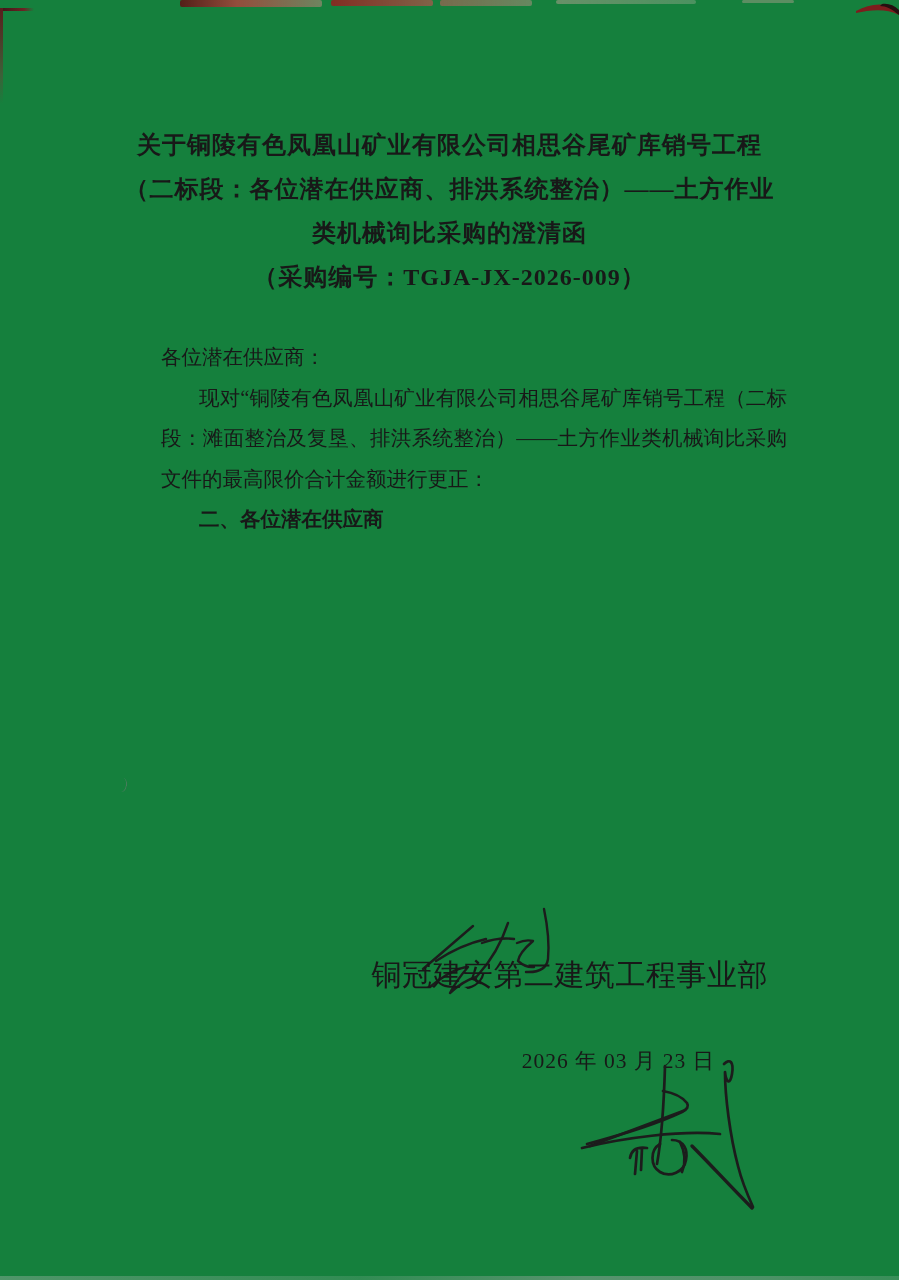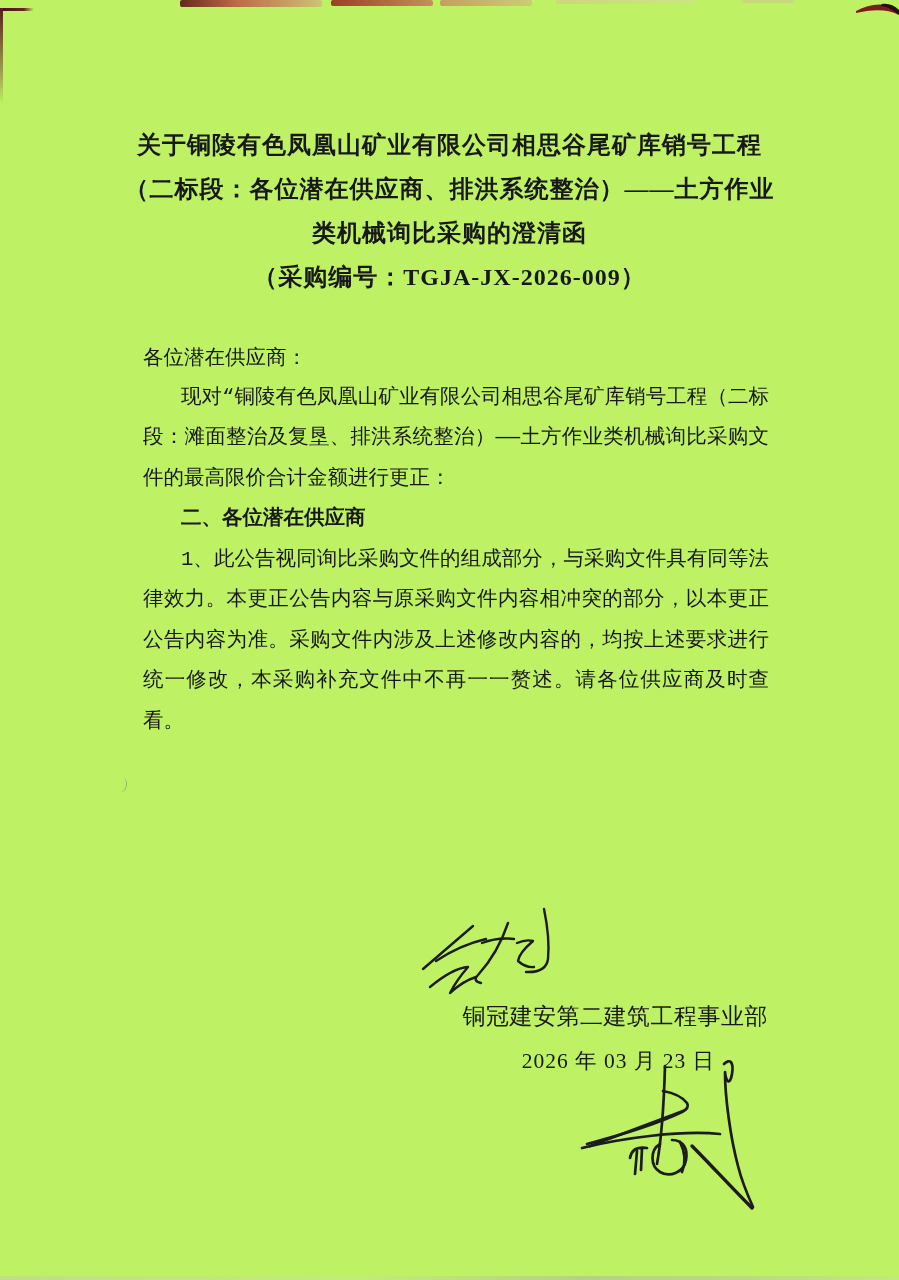--- a/index.html
+++ b/index.html
@@ -2,21 +2,21 @@
 <html><head>
 <meta charset="utf-8">
 <style>
   * { margin: 0; padding: 0; box-sizing: border-box; }
   html, body { background: #e8e8e8; }
   .page {
     position: relative;
     width: 899px;
     height: 1280px;
     margin: 0 auto;
-    background: #bef264;
+    background: #15803d;
     overflow: hidden;
     font-family: "Liberation Serif", "DejaVu Serif", serif;
     color: #181818;
   }
 
   
   .smudge { position: absolute; border-radius: 2px; filter: blur(0.6px); }
   .smudge-a { left: 180px; top: 0; width: 142px; height: 7px;
     background: linear-gradient(90deg, rgba(90,20,20,.9), rgba(190,60,60,.75) 40%, rgba(220,140,140,.45)); }
   .smudge-b { left: 331px; top: 0; width: 102px; height: 6px;
@@ -40,31 +40,31 @@
   .bottom-edge { position: absolute; left: 0; bottom: 0; width: 899px; height: 4px;
     background: linear-gradient(90deg, rgba(190,190,190,.35), rgba(210,210,210,.15) 40%, rgba(170,170,170,.45) 65%, rgba(180,180,180,.35) 85%, rgba(200,200,200,.2)); }
 
   
   .title-block {
     position: absolute; left: 0; top: 123px; width: 899px;
     text-align: center; font-weight: bold; font-size: 24px; line-height: 44px;
     letter-spacing: 1px;
   }
   .body-block {
-    position: absolute; left: 143px; top: 337px; width: 626px;
+    position: absolute; left: 161px; top: 337px; width: 626px;
     font-size: 20.5px; line-height: 40.5px;
     text-align: justify;
   }
   .salutation { text-indent: 0; }
-  .para { text-indent: 38px; font-family: Liberation Mono, monospace; }
+  .para { text-indent: 38px; }
   .para.bold { font-weight: bold; }
 
   .signer {
-    position: absolute; top: 1001px; right: 131px;
-    font-size: 23px; letter-spacing: 0.5px; font-weight: 500;
+    position: absolute; top: 955px; right: 131px;
+    font-size: 30px; letter-spacing: 0.5px; font-weight: 500;
   }
   .issue-date {
     position: absolute; top: 1046px; right: 184px;
     font-size: 21.5px; letter-spacing: 1px;
   }
 
   .sig1 { position: absolute; left: 398px; top: 893px; width: 190px; height: 120px; }
   .sig2 { position: absolute; left: 552px; top: 1046px; width: 215px; height: 180px; }
   .sig1 svg, .sig2 svg, .corner-wedge svg { display: block; width: 100%; height: 100%; }
 </style>
@@ -93,21 +93,20 @@
     <div>关于铜陵有色凤凰山矿业有限公司相思谷尾矿库销号工程</div>
     <div>（二标段：各位潜在供应商、排洪系统整治）——土方作业</div>
     <div>类机械询比采购的澄清函</div>
     <div>（采购编号：TGJA-JX-2026-009）</div>
   </div>
 
   <div class="body-block">
     <p class="salutation">各位潜在供应商：</p>
     <p class="para">现对“铜陵有色凤凰山矿业有限公司相思谷尾矿库销号工程（二标段：滩面整治及复垦、排洪系统整治）——土方作业类机械询比采购文件的最高限价合计金额进行更正：</p>
     <p class="para bold">二、各位潜在供应商</p>
-    <p class="para">1、此公告视同询比采购文件的组成部分，与采购文件具有同等法律效力。本更正公告内容与原采购文件内容相冲突的部分，以本更正公告内容为准。采购文件内涉及上述修改内容的，均按上述要求进行统一修改，本采购补充文件中不再一一赘述。请各位供应商及时查看。</p>
   </div>
 
   <div class="sig1">
     <svg viewBox="0 0 190 120" fill="none" stroke="#1c1c1c" stroke-width="2.4" stroke-linecap="round" stroke-linejoin="round">
       <path d="M75,33 L25,76"></path>
       <path d="M38,68 Q62,52 88,46"></path>
       <path d="M32,94 Q55,75 70,74 Q58,88 52,100 Q65,88 78,84"></path>
       <path d="M110,30 Q100,60 80,82 Q74,88 83,90"></path>
       <path d="M84,50 Q100,44 116,46"></path>
       <path d="M119,50 Q128,46 135,48 Q121,60 120,68 Q128,75 136,74"></path>

